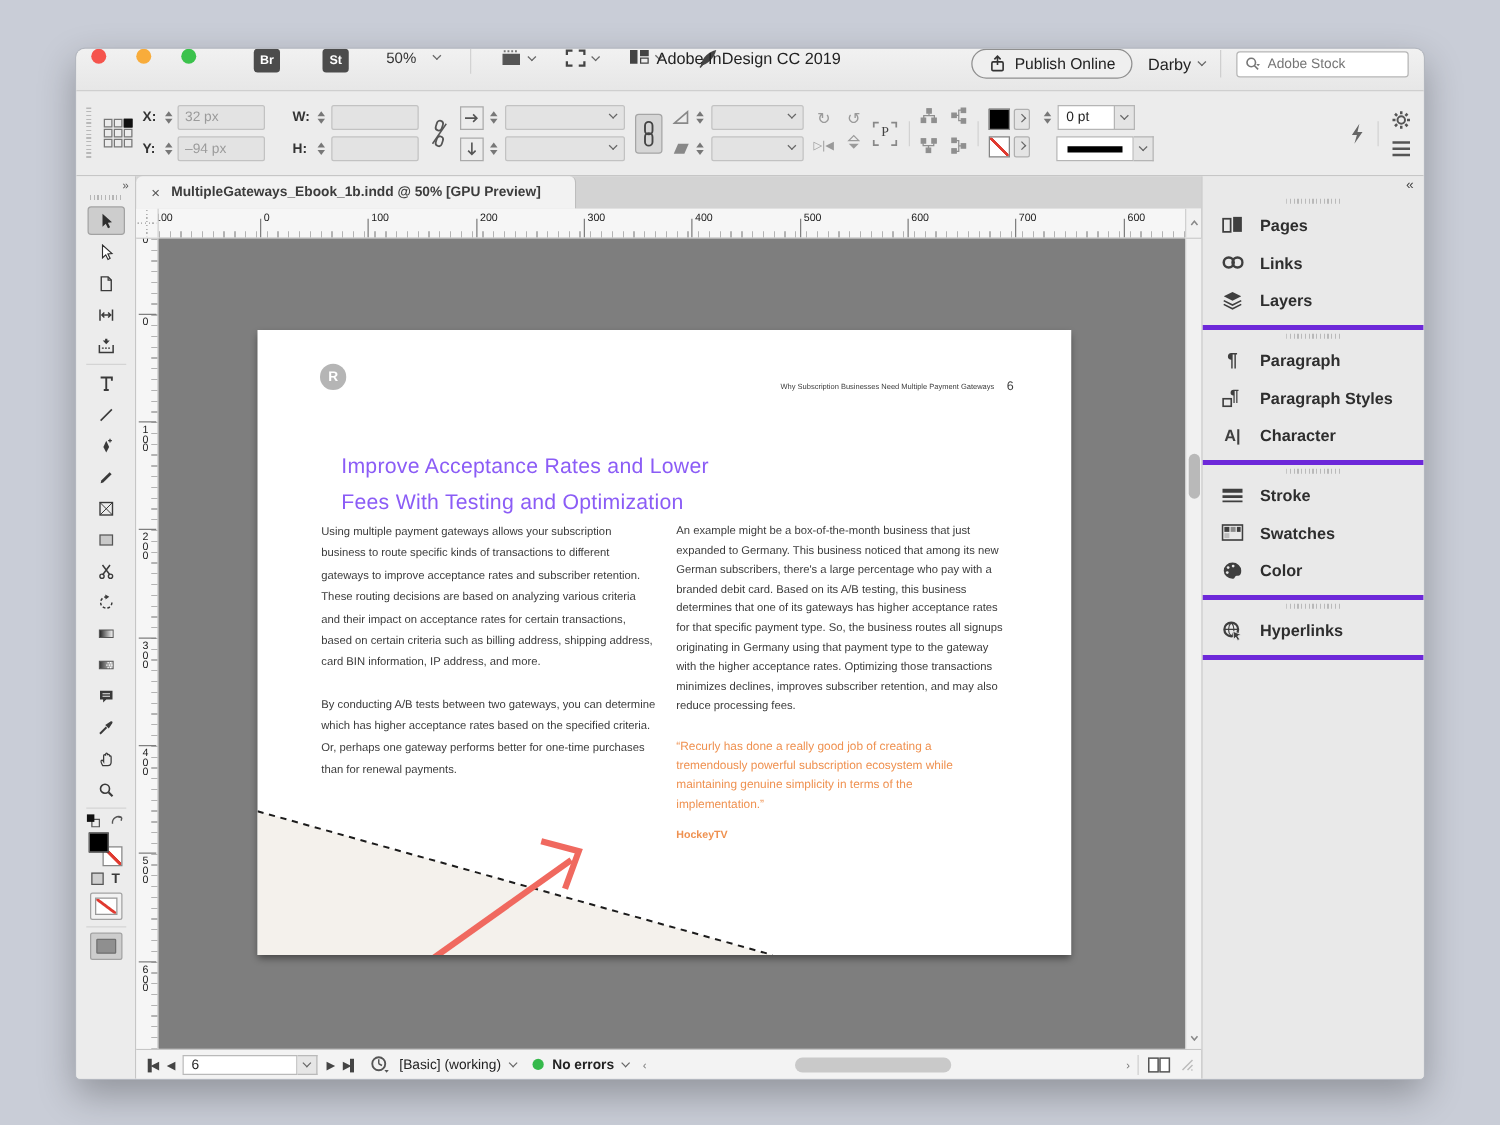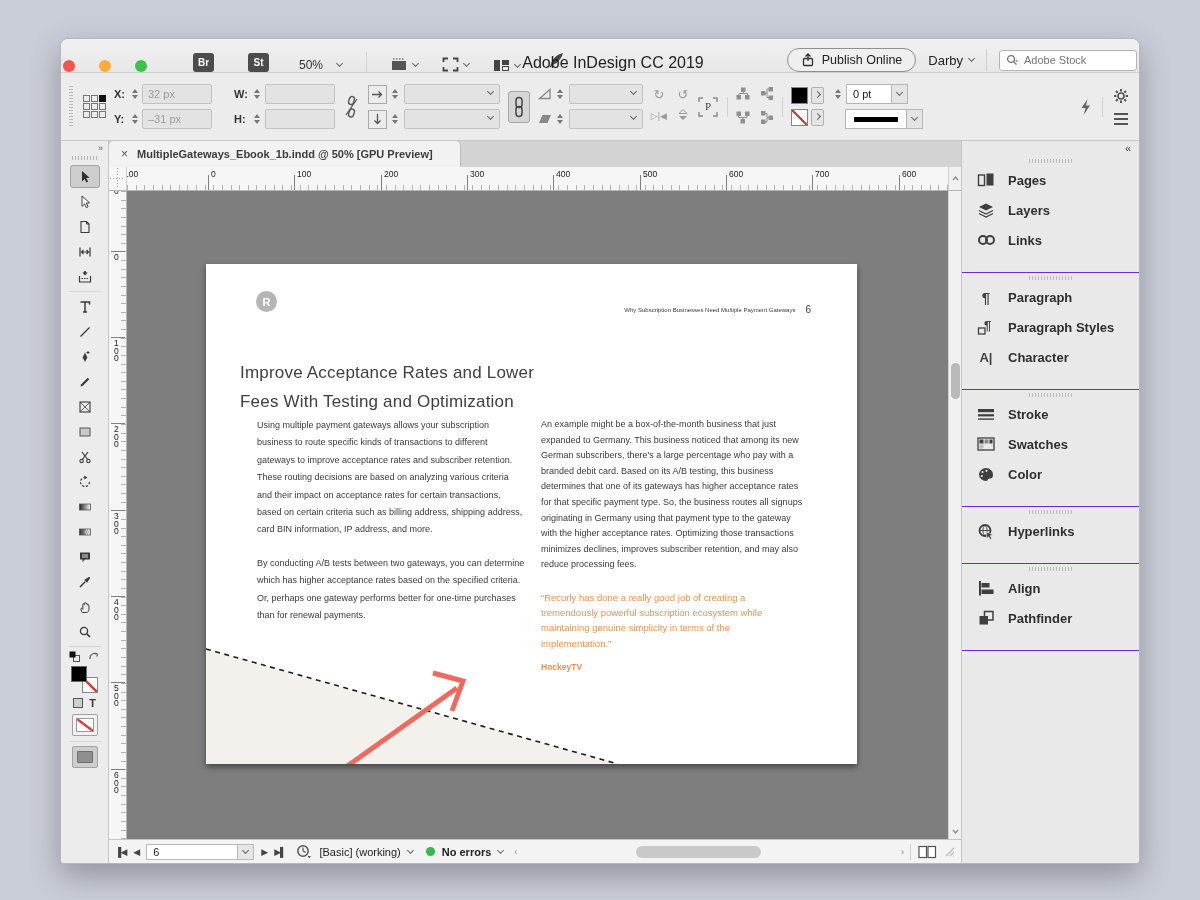--- a/index.html
+++ b/index.html
@@ -3,32 +3,32 @@
 <meta charset="utf-8">
 <style>
   *{box-sizing:border-box;margin:0;padding:0}
   html,body{width:1200px;height:900px;overflow:hidden}
   body{background:#c9cdd7;font-family:"Liberation Sans",sans-serif;position:relative}
   .window{position:absolute;left:60px;top:38px;width:1080px;height:826px;background:#ececec;
           border:1px solid #b3b7bf;border-radius:8px 8px 4px 4px;box-shadow:0 12px 30px rgba(0,0,0,.28);
           display:flex;flex-direction:column;overflow:hidden}
   
   .titlebar{height:34px;flex:0 0 34px;background:linear-gradient(#f1f1f1,#e7e7e7);border-bottom:1px solid #cfcfcf;
-            display:flex;align-items:flex-end;padding:0 2px;gap:24px;position:relative}
+            display:flex;align-items:flex-start;padding:0 12px;gap:24px;position:relative}
   .dot{width:12px;height:12px;border-radius:50%}
   .dot.r{background:#f5544d}.dot.y{background:#f8ac3b}.dot.g{background:#3bc24c}
   .sqbtn{width:21px;height:19px;background:#4c4c4c;color:#fff;font-size:10px;font-weight:bold;
          border-radius:3px;display:flex;align-items:center;justify-content:center}
   .zoomctl{display:flex;align-items:center;gap:14px;font-size:12px;color:#333;margin-left:6px}
   .chev{display:inline-block;width:5px;height:5px;border-right:1.4px solid #666;border-bottom:1.4px solid #666;
         transform:rotate(45deg);margin-top:-3px}
   .chev.right{transform:rotate(-45deg)}
   .tbsep{width:1px;height:20px;background:#d2d2d2}
   .tb-ic{display:flex;align-items:center;gap:5px}
-  .apptitle{position:absolute;left:552px;transform:translateX(-50%);font-size:16px;color:#222}
+  .apptitle{position:absolute;left:538px;transform:translateX(-50%);font-size:13px;color:#222}
   .tb-right{margin-left:auto;display:flex;align-items:center;gap:12px}
   .publish{display:flex;align-items:center;gap:7px;border:1px solid #8f8f8f;border-radius:12px;height:24px;
            padding:0 13px;font-size:12.5px;color:#222;background:#efefef}
   .userbtn{display:flex;align-items:center;gap:6px;font-size:13px;font-weight:normal;color:#222}
   .tbsep2{width:1px;height:22px;background:#cfcfcf}
   .stocksearch{display:flex;align-items:center;gap:5px;width:138px;height:21px;background:#fff;
                border:1px solid #b5b5b5;border-radius:3px;padding:0 6px}
   .stocksearch input{border:none;outline:none;width:100px;font-size:11px;color:#555;background:transparent;font-family:"Liberation Sans",sans-serif}
   
   .controlbar{height:68px;flex:0 0 68px;background:#ececec;border-bottom:1px solid #c6c6c6;
@@ -126,21 +126,21 @@
   .vthumb{position:absolute;left:2px;top:172px;width:9px;height:36px;background:#b9b9b9;border-radius:5px}
   .vscr-bot{position:absolute;bottom:1px;left:0;right:0;text-align:center}
   
   .page{position:absolute;left:79px;top:73px;width:651px;height:500px;background:#fff;
         box-shadow:0 3px 6px rgba(0,0,0,.45)}
   .logo{position:absolute;left:50px;top:27px;width:21px;height:21px;border-radius:50%;background:#b5b5b5;
         color:#fff;font-size:11px;font-weight:bold;display:flex;align-items:center;justify-content:center}
   .runhead{position:absolute;top:40px;right:46px;display:flex;align-items:center;gap:10px}
   .runhead .rh{font-size:6px;color:#3c3c3c;white-space:nowrap}
   .runhead .pn{font-size:10px;color:#3c3c3c}
-  .heading{position:absolute;left:34px;top:94px;font-size:17px;line-height:29px;color:#404040;letter-spacing:.2px}
+  .heading{position:absolute;left:67px;top:94px;font-size:17px;line-height:29px;color:#8b5cf6;letter-spacing:.2px}
   .colL{position:absolute;left:51px;top:153px;width:268px;font-size:9px;line-height:17.4px;color:#3b3b3b}
   .colL .p2{margin-top:16px}
   .colR{position:absolute;left:335px;top:153px;width:268px;font-size:9px;line-height:15.6px;color:#3b3b3b}
   .quote{margin-top:17px;width:258px;font-size:9.5px;line-height:15.2px;color:#ef9150}
   .attrib{margin-top:9px;font-size:8.5px;font-weight:bold;color:#ef9150}
   .deco{position:absolute;left:0;top:0;width:651px;height:500px;pointer-events:none}
   
   .statusbar{height:24px;flex:0 0 24px;background:#f3f3f3;border-top:1px solid #c6c6c6;
              display:flex;align-items:center;padding:0 6px;gap:7px;font-size:11px;color:#222}
   .navg{font-size:9px;color:#444;letter-spacing:-1px}
@@ -150,21 +150,21 @@
   .pagefield .pfbtn{width:16px;height:16px;background:#e6e6e6;border:1px solid #b9b9b9;border-left:none;
                     display:flex;align-items:center;justify-content:center}
   .greendot{width:9px;height:9px;border-radius:50%;background:#35b94b}
   .hscroll{flex:1;height:14px;position:relative;margin:0 4px}
   .hthumb{position:absolute;left:30%;top:1px;width:125px;height:12px;background:#c9c9c9;border-radius:6px}
   .sbsep{width:1px;height:16px;background:#cfcfcf}
   
   .rightdock{width:178px;flex:0 0 178px;background:#e9e9e9;border-left:1px solid #c6c6c6;
              display:flex;flex-direction:column;overflow:hidden}
   .collapse{height:15px;text-align:right;padding:1px 9px 0 0;font-size:11px;color:#444;letter-spacing:-1px}
-  .pgroup{border-bottom:1px solid #6d28d9;padding-bottom:17px}
+  .pgroup{border-bottom:4px solid #6d28d9;padding-bottom:5px}
   .ghandle{height:9px;display:flex;justify-content:center;align-items:center}
   .ghandle i{width:44px;height:4px;background:repeating-linear-gradient(90deg,#b9b9b9 0 1px,transparent 1px 3px)}
   .pitem{height:30px;display:flex;align-items:center;gap:13px;padding-left:15px;
          font-size:13px;font-weight:bold;color:#2e2e2e}
   .pitem .ic{width:18px;height:18px;display:flex;align-items:center;justify-content:center}
 </style>
 </head>
 <body>
 
 <div class="window">
@@ -262,21 +262,21 @@
             <i class="tri-d"></i>
           </span>
         <span class="fbox"></span>
       </span>
       <span class="cplabel">Y:</span>
       <span class="fwrap">
         <span class="stepper">
             <i class="tri-u"></i>
             <i class="tri-d"></i>
           </span>
-        <span class="fbox">–31 px</span>
+        <span class="fbox">–94 px</span>
       </span>
       <span></span>
       <span class="cplabel">H:</span>
       <span class="fwrap">
         <span class="stepper">
             <i class="tri-u"></i>
             <i class="tri-d"></i>
           </span>
         <span class="fbox"></span>
       </span>
@@ -758,35 +758,35 @@
           <span class="ic">
             <svg width="18" height="16">
                 <rect x="1.5" y="3" width="6" height="10.5" fill="none" stroke="#3f3f3f" stroke-width="1.4"></rect>
                 <rect x="9.5" y="1.5" width="7" height="12" fill="#3f3f3f"></rect>
               </svg>
           </span>
           <span>Pages</span>
         </div>
         <div class="pitem">
           <span class="ic">
+            <svg width="19" height="14">
+                <circle cx="6" cy="7" r="4" fill="none" stroke="#3f3f3f" stroke-width="2"></circle>
+                <circle cx="13" cy="7" r="4" fill="none" stroke="#3f3f3f" stroke-width="2"></circle>
+              </svg>
+          </span>
+          <span>Links</span>
+        </div>
+        <div class="pitem">
+          <span class="ic">
             <svg width="18" height="16">
                 <path d="M9 1.5 L16 5 9 8.5 2 5 Z" fill="#3f3f3f"></path>
                 <path d="M2 8.5 L9 12 L16 8.5 M2 11.5 L9 15 L16 11.5" fill="none" stroke="#3f3f3f" stroke-width="1.3"></path>
               </svg>
           </span>
           <span>Layers</span>
-        </div>
-        <div class="pitem">
-          <span class="ic">
-            <svg width="19" height="14">
-                <circle cx="6" cy="7" r="4" fill="none" stroke="#3f3f3f" stroke-width="2"></circle>
-                <circle cx="13" cy="7" r="4" fill="none" stroke="#3f3f3f" stroke-width="2"></circle>
-              </svg>
-          </span>
-          <span>Links</span>
         </div>
       </div>
 
       <div class="pgroup">
         <div class="ghandle">
             <i></i>
           </div>
         <div class="pitem">
           <span class="ic" style="font-size:15px;font-weight:bold;color:#3f3f3f">¶</span>
           <span>Paragraph</span>
@@ -854,40 +854,16 @@
             <svg width="18" height="17">
                 <circle cx="8" cy="7.5" r="5.5" fill="none" stroke="#3f3f3f" stroke-width="1.8"></circle>
                 <path d="M8 2 a8 8 0 0 0 0 11 M8 2 a8 8 0 0 1 0 11 M2.5 7.5 h11" fill="none" stroke="#3f3f3f" stroke-width=".9"></path>
                 <path d="M9.5 9 L16 11.8 L13.2 12.8 L14.8 15.5 L13.1 16.4 L11.6 13.7 L9.8 15.5 Z" fill="#3f3f3f" stroke="#e9e9e9" stroke-width=".7"></path>
               </svg>
           </span>
           <span>Hyperlinks</span>
         </div>
       </div>
 
-      <div class="pgroup">
-        <div class="ghandle">
-            <i></i>
-          </div>
-        <div class="pitem">
-          <span class="ic">
-            <svg width="17" height="16">
-                <path d="M2 1 V15.5" stroke="#3f3f3f" stroke-width="2"></path>
-                <rect x="3.5" y="3" width="8" height="4.5" fill="#3f3f3f"></rect>
-                <rect x="3.5" y="9.5" width="12" height="4.5" fill="#3f3f3f"></rect>
-              </svg>
-          </span>
-          <span>Align</span>
-        </div>
-        <div class="pitem">
-          <span class="ic">
-            <svg width="17" height="16">
-                <rect x="6.5" y="1.5" width="8.5" height="8.5" fill="none" stroke="#3f3f3f" stroke-width="1.5"></rect>
-                <rect x="1.5" y="6" width="8.5" height="8.5" fill="#3f3f3f"></rect>
-              </svg>
-          </span>
-          <span>Pathfinder</span>
-        </div>
-      </div>
     </div>
 
   </div>
 </div>
 
 </body></html>

